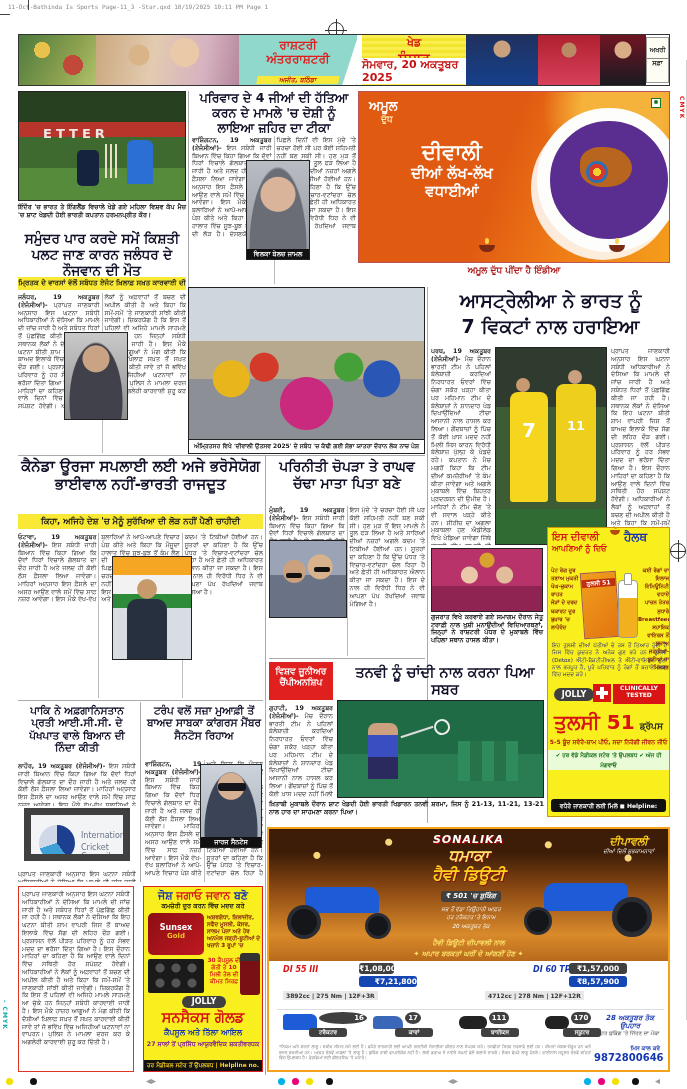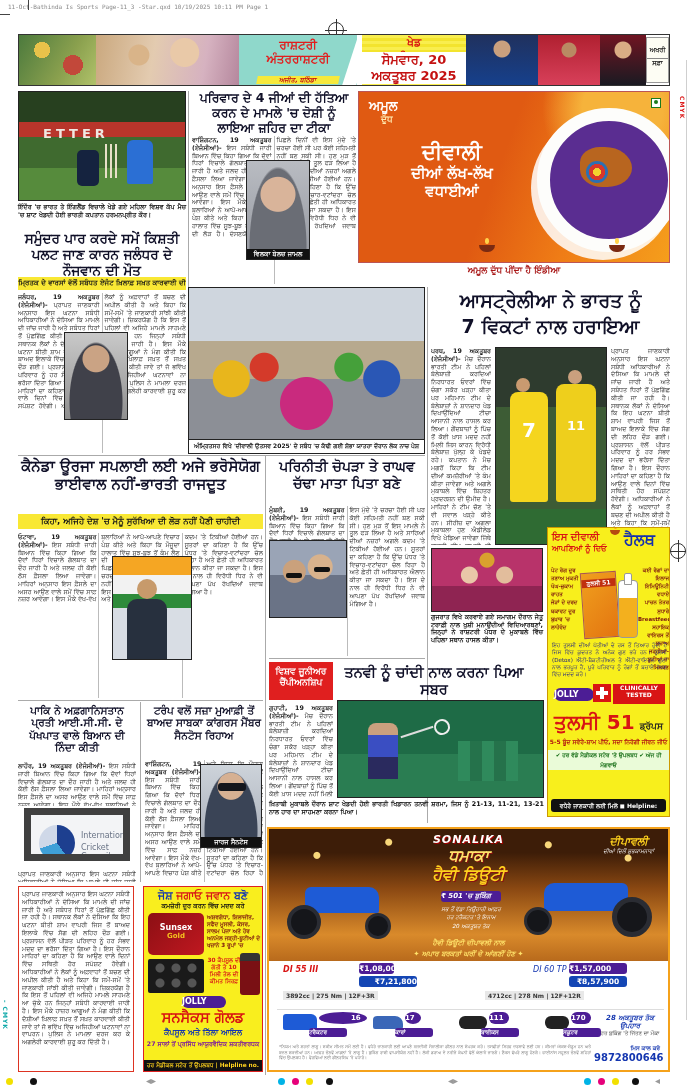--- a/index.html
+++ b/index.html
@@ -16,21 +16,21 @@
   .capbar{position:absolute;left:0;right:0;bottom:0;background:#111;color:#fff;
     font-size:6.5px;font-weight:bold;text-align:center;line-height:10px;height:10px;}
   .caption{font-size:6.4px;font-weight:bold;color:#111;line-height:1.2;text-align:justify;}
   .vrule{position:absolute;width:1px;background:#aaa;}
   .hrule{position:absolute;height:1px;background:#aaa;}
   .dot{position:absolute;width:7px;height:7px;border-radius:50%;}
   .arr{position:absolute;color:#9a9a9a;font-size:10px;line-height:8px;}
   .crosshair{position:absolute;width:14px;height:14px;border:1px solid #333;border-radius:50%;}
   .crosshair:before{content:"";position:absolute;left:50%;top:-4px;bottom:-4px;width:1px;background:#333;}
   .crosshair:after{content:"";position:absolute;top:50%;left:-4px;right:-4px;height:1px;background:#333;}
-  .redbadge{background:#4c1d95;color:#fff;font-weight:bold;border-radius:3px;}
+  .redbadge{background:#404040;color:#fff;font-weight:bold;border-radius:3px;text-align:center;}
   .bluebadge{background:#1446b4;color:#fff;font-weight:bold;border-radius:3px;text-align:center;}
 </style>
 </head>
 <body>
 
 <div id="canvas">
 
   <div class="abs" style="left:8px;top:3px;font-size:6px;color:#888;font-family:'DejaVu Sans Mono',monospace;">11-Oct-Bathinda Is Sports Page-11_3 -Star.qxd   10/19/2025   10:11 PM   Page 1</div>
 
   <div class="crosshair" style="left:328px;top:22px;"></div>
@@ -52,21 +52,21 @@
       linear-gradient(100deg,#caa87e,#e3cbb0 40%,#d6b2c0 75%,#b5879d);"></div>
     <div class="abs" style="left:220px;top:0;width:118px;height:100%;background:#8fd8cb;">
       <div class="hl" style="margin-top:3px;font-size:12px;color:#e21d1d;">ਰਾਸ਼ਟਰੀ</div>
       <div class="hl" style="font-size:12px;color:#e21d1d;">ਅੰਤਰਰਾਸ਼ਟਰੀ</div>
       <div class="abs" style="left:18px;bottom:1px;width:82px;background:#f7e93c;font-size:6.5px;font-weight:bold;color:#c41212;text-align:center;transform:skewX(-12deg);">ਅਜੀਤ, ਬਠਿੰਡਾ</div>
     </div>
     <div class="abs" style="left:331px;top:-4px;width:14px;height:60px;background:#fff;transform:skewX(-18deg);"></div>
     <div class="abs" style="left:343px;top:0;width:104px;height:100%;background:repeating-linear-gradient(180deg,#f9ee4e 0 3px,#f3e42e 3px 6px);">
       <div class="hl" style="margin-top:2px;font-size:11px;color:#d81414;">ਖੇਡ</div>
       <div class="hl" style="font-size:14px;color:#d81414;">ਸੰਸਾਰ</div>
-      <div class="abs" style="left:0;right:0;bottom:1px;background:#fff;font-size:13px;font-weight:bold;color:#c41212;text-align:center;">ਸੋਮਵਾਰ, 20 ਅਕਤੂਬਰ 2025</div>
+      <div class="abs" style="left:0;right:0;bottom:1px;background:#fff;font-size:11px;font-weight:bold;color:#c41212;text-align:left;">ਸੋਮਵਾਰ, 20 ਅਕਤੂਬਰ 2025</div>
     </div>
     <div class="abs" style="left:447px;top:0;width:72px;height:100%;background:
       radial-gradient(circle at 50% 28%,#caa07e 0 8px,transparent 9px),
       linear-gradient(180deg,#20315e,#16408c);"></div>
     <div class="abs" style="left:519px;top:0;width:62px;height:100%;background:
       radial-gradient(circle at 50% 30%,#b98a63 0 7px,transparent 8px),
       linear-gradient(180deg,#b02030,#d8405a);"></div>
     <div class="abs" style="left:581px;top:0;width:46px;height:100%;background:
       radial-gradient(circle at 50% 30%,#d9ad85 0 8px,transparent 9px),
       linear-gradient(180deg,#701522,#1a1a22);"></div>
@@ -249,21 +249,21 @@
       linear-gradient(180deg,#9aa4b6 0 45%,#6a7386 45%);">
     <div class="abs" style="left:16px;top:32px;width:16px;height:5px;background:#111;border-radius:2px;"></div>
     <div class="abs" style="left:44px;top:26px;width:16px;height:5px;background:#111;border-radius:2px;"></div>
   </div>
 
   <div class="hrule" style="left:269px;top:658px;width:156px;"></div>
   <div class="abs" style="left:269px;top:662px;width:64px;height:38px;background:#e01f1f;color:#fff;text-align:center;">
     <div style="font-size:9px;font-weight:bold;margin-top:4px;">ਵਿਸ਼ਵ ਜੂਨੀਅਰ</div>
     <div style="font-size:9px;font-weight:bold;">ਚੈਂਪੀਅਨਸ਼ਿਪ</div>
   </div>
-  <div class="abs hl" style="left:331px;top:664px;width:206px;font-size:14.5px;">ਤਨਵੀ ਨੂੰ ਚਾਂਦੀ ਨਾਲ ਕਰਨਾ ਪਿਆ ਸਬਰ</div>
+  <div class="abs hl" style="left:342px;top:664px;width:206px;font-size:14.5px;">ਤਨਵੀ ਨੂੰ ਚਾਂਦੀ ਨਾਲ ਕਰਨਾ ਪਿਆ ਸਬਰ</div>
   <div class="abs body-text" style="left:269px;top:704px;width:64px;height:94px;">
     <span class="dateline">ਗੁਹਾਟੀ, 19 ਅਕਤੂਬਰ (ਏਜੰਸੀਆਂ)-</span>
     <span>ਮੈਚ ਦੌਰਾਨ ਭਾਰਤੀ ਟੀਮ ਨੇ ਪਹਿਲਾਂ ਬੱਲੇਬਾਜ਼ੀ ਕਰਦਿਆਂ ਨਿਰਧਾਰਤ ਓਵਰਾਂ ਵਿੱਚ ਚੰਗਾ ਸਕੋਰ ਖੜ੍ਹਾ ਕੀਤਾ ਪਰ ਮਹਿਮਾਨ ਟੀਮ ਦੇ ਬੱਲੇਬਾਜ਼ਾਂ ਨੇ ਸ਼ਾਨਦਾਰ ਖੇਡ ਦਿਖਾਉਂਦਿਆਂ ਟੀਚਾ ਆਸਾਨੀ ਨਾਲ ਹਾਸਲ ਕਰ ਲਿਆ। ਗੇਂਦਬਾਜ਼ਾਂ ਨੂੰ ਪਿੱਚ ਤੋਂ ਕੋਈ ਖ਼ਾਸ ਮਦਦ ਨਹੀਂ ਮਿਲੀ ਜਿਸ ਕਾਰਨ ਵਿਰੋਧੀ ਬੱਲੇਬਾਜ਼ ਖੁੱਲ੍ਹ ਕੇ ਖੇਡਦੇ ਰਹੇ। ਕਪਤਾਨ ਨੇ ਮੈਚ ਮਗਰੋਂ ਕਿਹਾ ਕਿ ਟੀਮ ਦੀਆਂ ਕਮਜ਼ੋਰੀਆਂ 'ਤੇ ਕੰਮ ਕੀਤਾ ਜਾਵੇਗਾ ਅਤੇ ਅਗਲੇ ਮੁਕਾਬਲੇ ਵਿੱਚ ਬਿਹਤਰ ਪ੍ਰਦਰਸ਼ਨ ਦੀ ਉਮੀਦ ਹੈ। ਮਾਹਿਰਾਂ ਨੇ ਟੀਮ ਚੋਣ 'ਤੇ ਵੀ ਸਵਾਲ ਖੜ੍ਹੇ ਕੀਤੇ ਹਨ। ਸੀਰੀਜ਼ ਦਾ ਅਗਲਾ ਮੁਕਾਬਲਾ ਹੁਣ ਐਡੀਲੇਡ ਵਿਖੇ ਖੇਡਿਆ ਜਾਵੇਗਾ ਜਿੱਥੇ ਭਾਰਤੀ ਟੀਮ ਵਾਪਸੀ ਦੀ ਕੋਸ਼ਿਸ਼ ਕਰੇਗੀ। ਦਰਸ਼ਕਾਂ ਦੀ ਵੱਡੀ ਗਿਣਤੀ ਨੇ ਮੈਦਾਨ ਵਿੱਚ ਪਹੁੰਚ ਕੇ ਖਿਡਾਰੀਆਂ ਦਾ ਹੌਸਲਾ ਵਧਾਇਆ।</span>
   </div>
   <div class="photo" style="left:337px;top:700px;width:207px;height:98px;background:
       linear-gradient(180deg,#1e6b46 0 55%,#2a7d52 55%);">
     <div class="abs" style="left:30px;top:22px;width:30px;height:56px;background:linear-gradient(180deg,#caa07e 0 22%,#3a4ec2 22% 60%,#2a2a5e 60%);border-radius:8px 8px 0 0;"></div>
     <div class="abs" style="left:62px;top:30px;width:34px;height:2px;background:#ddd;transform:rotate(-18deg);"></div>
     <div class="abs" style="left:96px;top:18px;width:12px;height:12px;border:2px solid #eee;border-radius:50%;transform:rotate(-18deg);"></div>
     <div class="abs" style="left:120px;top:40px;width:60px;height:40px;background:repeating-linear-gradient(90deg,#2f8a5c 0 12px,#25724b 12px 24px);"></div>
@@ -276,21 +276,21 @@
       radial-gradient(circle at 50% 18%,#d9a12e 0 7px,transparent 8px),
       linear-gradient(180deg,#b8336a 0 60%,#8f2452 60%);"></div>
   <div class="abs caption" style="left:431px;top:614px;width:112px;height:42px;">ਗੁਜਰਾਤ ਵਿਖੇ ਕਰਵਾਏ ਗਏ ਸਮਾਗਮ ਦੌਰਾਨ ਜੇਤੂ ਟਰਾਫ਼ੀ ਨਾਲ ਖੁਸ਼ੀ ਮਨਾਉਂਦੀਆਂ ਵਿਦਿਆਰਥਣਾਂ, ਜਿਨ੍ਹਾਂ ਨੇ ਰਾਸ਼ਟਰੀ ਪੱਧਰ ਦੇ ਮੁਕਾਬਲੇ ਵਿੱਚ ਪਹਿਲਾ ਸਥਾਨ ਹਾਸਲ ਕੀਤਾ।</div>
 
   <div class="abs" style="left:547px;top:527px;width:123px;height:290px;background:#f8ef1c;border:1px solid #c90;box-sizing:border-box;overflow:hidden;">
     <div class="abs" style="left:4px;top:3px;font-size:10px;font-weight:bold;color:#d81414;">ਇਸ ਦੀਵਾਲੀ</div>
     <div class="abs" style="left:4px;top:16px;font-size:8px;font-weight:bold;color:#d81414;">ਆਪਣਿਆਂ ਨੂੰ ਦਿਓ</div>
     <div class="abs" style="left:62px;top:2px;width:10px;height:5px;background:#b54a10;border-radius:0 0 5px 5px;">
       <div style="width:3px;height:4px;background:#ff9e1c;border-radius:50%;margin:-5px auto 0;"></div>
     </div>
-    <div class="abs" style="left:76px;top:2px;font-size:16px;font-weight:bold;color:#1430b0;">ਹੈਲਥ</div>
+    <div class="abs" style="left:76px;top:2px;font-size:12px;font-weight:bold;color:#1430b0;">ਹੈਲਥ</div>
     <div class="abs" style="left:76px;top:15px;font-size:17px;font-weight:bold;font-style:italic;color:#1430b0;margin-left:48px;">Gift</div>
     <div class="abs" style="left:3px;top:38px;width:30px;font-size:5.4px;font-weight:bold;color:#7a1010;line-height:1.5;">
       <div>ਪੇਟ ਰੋਗ ਦੂਰ</div>
       <div>ਤਣਾਅ ਮੁਕਤੀ</div>
       <div>ਖੰਘ-ਜ਼ੁਕਾਮ ਰਾਹਤ</div>
       <div>ਜੋੜਾਂ ਦੇ ਦਰਦ</div>
       <div>ਥਕਾਵਟ ਦੂਰ</div>
       <div>ਬੁਖ਼ਾਰ 'ਚ ਲਾਹੇਵੰਦ</div>
     </div>
     <div class="abs" style="left:90px;top:38px;width:31px;font-size:5.4px;font-weight:bold;color:#7a1010;line-height:1.5;text-align:right;">
@@ -359,21 +359,21 @@
       </div>
       <div style="position:absolute;left:0;right:0;bottom:14px;text-align:center;font-size:7px;font-weight:bold;color:#ffe26a;">ਹੈਵੀ ਡਿਊਟੀ ਦੀਪਾਵਲੀ ਨਾਲ</div>
       <div style="position:absolute;left:0;right:0;bottom:3px;text-align:center;font-size:7px;font-weight:bold;color:#ffe26a;">✦ ਅਪਾਰ ਬਰਕਤਾਂ ਘਰੀਂ ਦੇ ਆਂਗਣੀਂ ਹੋਣ ✦</div>
     </div>
 
     <div class="abs" style="left:0;top:132px;right:0;height:48px;">
       <div class="abs" style="left:14px;top:4px;font-size:8px;font-weight:bold;font-style:italic;color:#d81414;">DI 55 III</div>
       <div class="redbadge" style="position:absolute;left:90px;top:2px;width:35px;font-size:7.5px;line-height:11px;">₹1,08,000</div>
       <div class="bluebadge" style="position:absolute;left:90px;top:15px;width:58px;font-size:7.5px;line-height:11px;text-align:right;">₹7,21,800</div>
       <div class="abs" style="left:14px;top:30px;background:#e8e8e8;font-size:6px;font-weight:bold;color:#333;padding:1px 3px;">3892cc | 275 Nm | 12F+3R</div>
-      <div class="abs" style="left:216px;top:4px;font-size:8px;font-weight:normal;font-style:italic;color:#1436b0;padding-left:48px;">DI 60 TP</div>
+      <div class="abs" style="left:216px;top:4px;font-size:8px;font-weight:bold;font-style:italic;color:#1436b0;padding-left:48px;">DI 60 TP</div>
       <div class="redbadge" style="position:absolute;left:300px;top:2px;width:58px;font-size:7.5px;line-height:11px;">₹1,57,000</div>
       <div class="bluebadge" style="position:absolute;left:300px;top:15px;width:58px;font-size:7.5px;line-height:11px;">₹8,57,900</div>
       <div class="abs" style="left:216px;top:30px;background:#e8e8e8;font-size:6px;font-weight:bold;color:#333;padding:1px 3px;">4712cc | 278 Nm | 12F+12R</div>
     </div>
     <div class="hrule" style="left:8px;top:180px;width:387px;background:#ddd;"></div>
 
     <div class="abs" style="left:0;top:183px;right:0;height:30px;">
       <div class="abs" style="left:14px;top:2px;width:34px;height:16px;background:#1e5bd6;border-radius:3px 6px 2px 2px;"></div>
       <div class="redbadge" style="position:absolute;left:50px;top:0;width:16px;font-size:7px;line-height:12px;border-radius:50%;padding-left:32px;">16</div>
       <div class="abs redbadge" style="left:40px;top:16px;width:38px;font-size:5.6px;line-height:9px;">ਟਰੈਕਟਰ</div>

